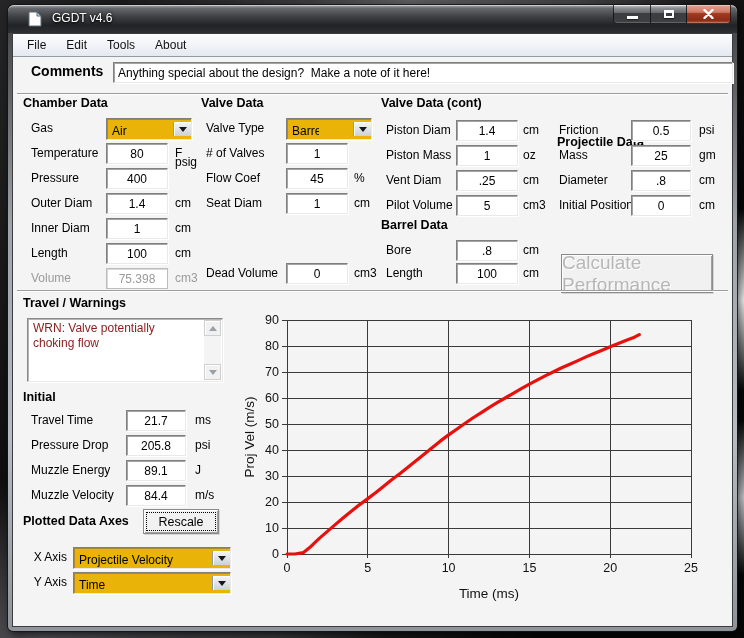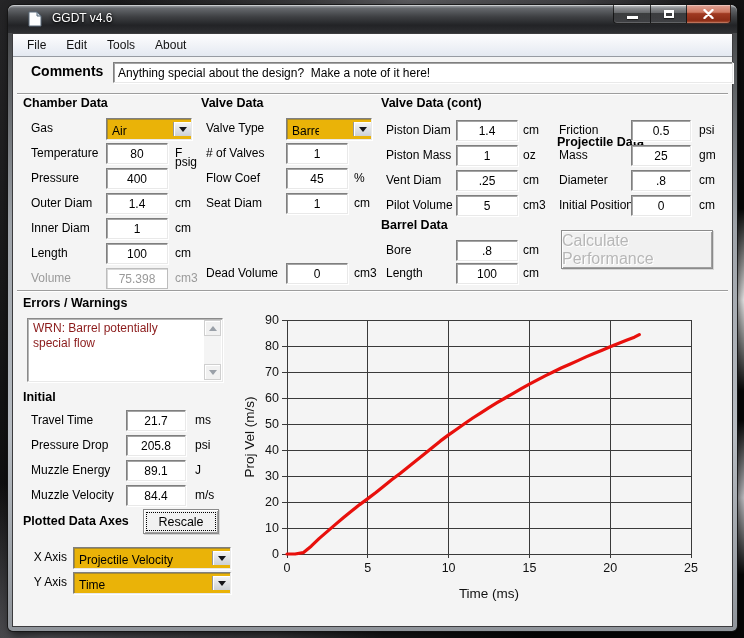--- a/index.html
+++ b/index.html
@@ -87,21 +87,21 @@
   }
   .cbtn::after{content:"";width:0;height:0;border:4px solid transparent;border-top:5px solid #15161a;margin-top:5px;}
   .hdiv{position:absolute;left:4px;right:4px;height:0;border-top:1px solid #9d9d9d;border-bottom:1px solid #fff;}
   .btn3d{
     position:absolute;box-sizing:border-box;background:#f1f1f1;
     border:1px solid #8b8b8b;
     box-shadow:inset 1px 1px 0 #fff, inset -1px -1px 0 #a0a0a0, 1px 1px 0 rgba(0,0,0,.12);
     display:flex;align-items:center;justify-content:center;
     font-family:"Liberation Sans",sans-serif;
   }
-  #calc-btn{font-size:16px;color:#b7b7b7;text-shadow:1px 1px 0 #fff;}
+  #calc-btn{font-size:19px;color:#b7b7b7;text-shadow:1px 1px 0 #fff;margin-top:24px;}
   #rescale-btn{font-size:12.5px;color:#000;outline:1px dotted #000;outline-offset:-4px;}
   
   .warnbox{
     position:absolute;background:#fff;box-sizing:border-box;
     border:1px solid #8a8a8a;border-bottom-color:#e9e9e9;border-right-color:#e9e9e9;
     box-shadow:inset 1px 1px 0 rgba(90,90,90,.45), 1px 1px 0 #fff;
   }
   .warntext{position:absolute;left:5px;top:2px;right:24px;font-size:12px;line-height:15px;}
   .vsb{position:absolute;top:1px;bottom:1px;right:1px;width:17px;background:#f4f4f4;}
   .sbtn{
@@ -161,23 +161,23 @@
       <div class="ghdr" style="left:10px;top:39px;">Chamber Data</div>
       <div class="ghdr" style="left:188px;top:39px;">Valve Data</div>
       <div class="ghdr" style="left:368px;top:39px;">Valve Data (cont)</div>
       <div class="ghdr" style="left:544px;top:39px;margin-top:39px;">Projectile Data</div>
       <div class="ghdr" style="left:368px;top:161px;">Barrel Data</div>
 
       <div class="btn3d" id="calc-btn" style="left:548px;top:173px;width:152px;height:39px;">Calculate Performance</div>
 
       <div class="hdiv" style="top:233px;"></div>
 
-      <div class="ghdr" style="left:10px;top:239px;">Errors / Warnings</div>
+      <div class="ghdr" style="left:10px;top:239px;">Travel / Warnings</div>
       <div class="warnbox" style="left:14px;top:261px;width:196px;height:64px;">
-        <span class="warntext" style="color: rgb(139, 27, 27);">WRN: Barrel potentially special flow</span>
+        <span class="warntext" style="color: rgb(139, 27, 27);">WRN: Valve potentially choking flow</span>
         <div class="vsb">
           <div class="sbtn up"></div>
           <div class="sbtn down"></div>
         </div>
       </div>
 
       <div class="ghdr" style="left:10px;top:333px;">Initial</div>
 
       <div class="ghdr" style="left:10px;top:457px;">Plotted Data Axes</div>
       <div class="btn3d" id="rescale-btn" style="left:130px;top:452px;width:76px;height:25px;">Rescale</div>

